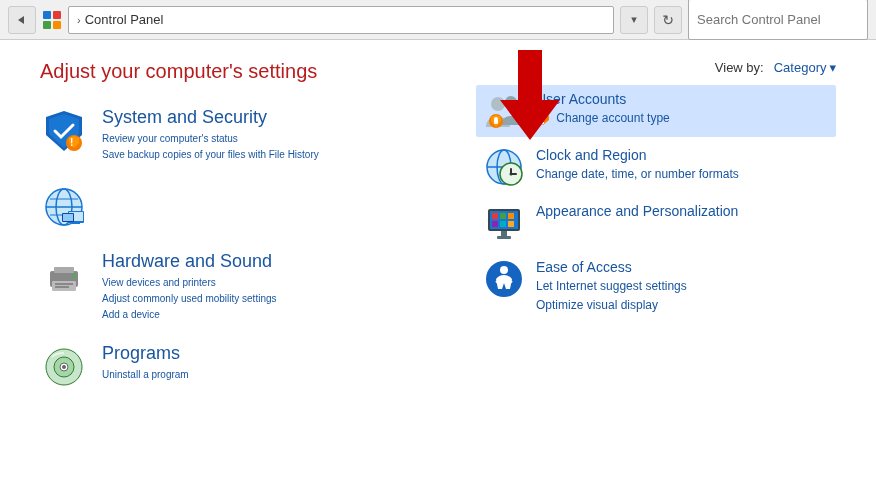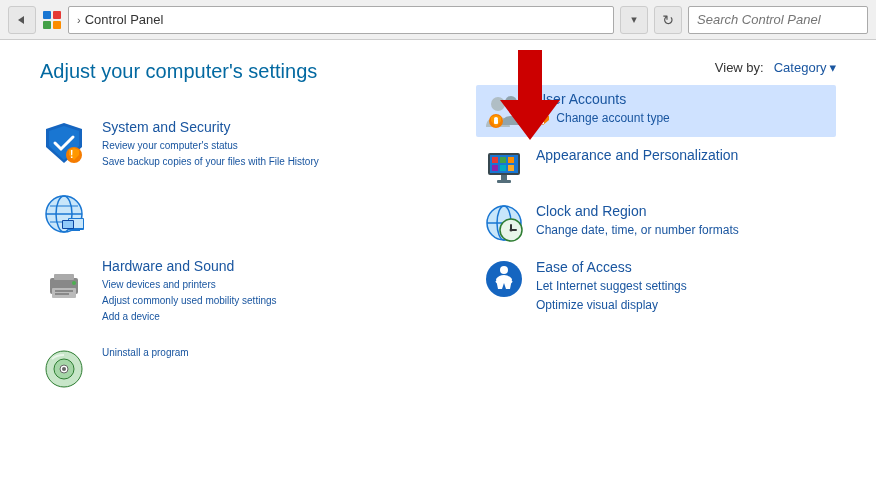--- a/index.html
+++ b/index.html
@@ -64,43 +64,42 @@
       width: 28px; height: 28px;
       border: 1px solid #ccc;
       background: #e8e8e8;
       border-radius: 3px;
       display: flex; align-items: center; justify-content: center;
       cursor: pointer;
       color: #555;
       font-size: 14px;
     }
     .search-box {
-      width: 180px; height: 28px;
+      width: 180px; height: 41px;
       border: 1px solid #aaa;
       background: #fff;
       border-radius: 2px;
       padding: 0 8px;
       font-size: 13px;
       color: #999;
-      font-style: italic;
     }
 
     
     .main-content {
       display: flex;
       height: calc(502px - 40px);
       background: #fff;
       padding: 20px 40px;
     }
 
     .page-title {
       font-size: 20px;
-      color: #0369a1;
+      color: #b91c1c;
       font-weight: 400;
-      margin-bottom: 36px;
+      margin-bottom: 24px;
     }
 
     
     .left-panel {
       flex: 1;
       padding-right: 30px;
     }
 
     .category-item {
       display: flex;
@@ -113,21 +112,21 @@
       width: 48px;
       height: 48px;
       flex-shrink: 0;
       display: flex;
       align-items: center;
       justify-content: center;
     }
 
     .cat-text { flex: 1; }
     .cat-title {
-      font-size: 14px;
+      font-size: 18px;
       color: #1a56a0;
       font-weight: 400;
       cursor: pointer;
       text-decoration: none;
       display: block;
       margin-bottom: 3px;
     }
     .cat-link {
       font-size: 10px;
       color: #1a56a0;
@@ -303,20 +302,21 @@
 
           <circle cx="22" cy="22" r="18" fill="#c8e6c9" stroke="#2e7d32" stroke-width="1"></circle>
           <circle cx="22" cy="22" r="10" fill="#a5d6a7" stroke="#2e7d32" stroke-width="1"></circle>
           <circle cx="22" cy="22" r="4" fill="#fff" stroke="#666" stroke-width="1"></circle>
           <circle cx="22" cy="22" r="2" fill="#666"></circle>
 
           <path d="M10 12 Q14 8 22 8" stroke="white" stroke-width="2" fill="none" opacity="0.6"></path>
         </svg>
       </div>
       <div class="cat-text">
+        <a class="cat-title">Programs</a>
         <a class="cat-link">Uninstall a program</a>
       </div>
     </div>
 
   </div>
 
   <div class="right-panel">
     <div class="viewby-row">
       <span>View by:</span>
       <div class="viewby-dropdown">
@@ -350,20 +350,40 @@
           </svg>
           Change account type
         </a>
       </div>
     </div>
 
     <div class="right-category">
       <div class="right-cat-icon">
         <svg width="40" height="40" viewBox="0 0 40 40">
 
+          <circle cx="20" cy="20" r="17" fill="#c8e6fa" stroke="#1976d2" stroke-width="1.5"></circle>
+          <ellipse cx="20" cy="20" rx="7" ry="17" fill="none" stroke="#1976d2" stroke-width="1.5"></ellipse>
+          <line x1="3" y1="20" x2="37" y2="20" stroke="#1976d2" stroke-width="1.5"></line>
+
+          <circle cx="27" cy="27" r="11" fill="#e8f5e9" stroke="#2e7d32" stroke-width="1.5"></circle>
+          <line x1="27" y1="22" x2="27" y2="27" stroke="#333" stroke-width="2" stroke-linecap="round"></line>
+          <line x1="27" y1="27" x2="32" y2="27" stroke="#333" stroke-width="2" stroke-linecap="round"></line>
+          <circle cx="27" cy="27" r="1.5" fill="#333"></circle>
+        </svg>
+      </div>
+      <div class="right-cat-text">
+        <a class="right-cat-title">Clock and Region</a>
+        <a class="right-cat-link">Change date, time, or number formats</a>
+      </div>
+    </div>
+
+    <div class="right-category">
+      <div class="right-cat-icon">
+        <svg width="40" height="40" viewBox="0 0 40 40">
+
           <rect x="4" y="6" width="32" height="22" rx="2" fill="#37474f"></rect>
           <rect x="6" y="8" width="28" height="18" fill="#1976d2"></rect>
 
           <rect x="8" y="10" width="6" height="6" fill="#e53935"></rect>
           <rect x="16" y="10" width="6" height="6" fill="#43a047"></rect>
           <rect x="24" y="10" width="6" height="6" fill="#fb8c00"></rect>
           <rect x="8" y="18" width="6" height="6" fill="#8e24aa"></rect>
           <rect x="16" y="18" width="6" height="6" fill="#00acc1"></rect>
           <rect x="24" y="18" width="6" height="6" fill="#f9a825"></rect>
 
@@ -373,40 +393,20 @@
       </div>
       <div class="right-cat-text">
         <a class="right-cat-title">Appearance and Personalization</a>
       </div>
     </div>
 
     <div class="right-category">
       <div class="right-cat-icon">
         <svg width="40" height="40" viewBox="0 0 40 40">
 
-          <circle cx="20" cy="20" r="17" fill="#c8e6fa" stroke="#1976d2" stroke-width="1.5"></circle>
-          <ellipse cx="20" cy="20" rx="7" ry="17" fill="none" stroke="#1976d2" stroke-width="1.5"></ellipse>
-          <line x1="3" y1="20" x2="37" y2="20" stroke="#1976d2" stroke-width="1.5"></line>
-
-          <circle cx="27" cy="27" r="11" fill="#e8f5e9" stroke="#2e7d32" stroke-width="1.5"></circle>
-          <line x1="27" y1="22" x2="27" y2="27" stroke="#333" stroke-width="2" stroke-linecap="round"></line>
-          <line x1="27" y1="27" x2="32" y2="27" stroke="#333" stroke-width="2" stroke-linecap="round"></line>
-          <circle cx="27" cy="27" r="1.5" fill="#333"></circle>
-        </svg>
-      </div>
-      <div class="right-cat-text">
-        <a class="right-cat-title">Clock and Region</a>
-        <a class="right-cat-link">Change date, time, or number formats</a>
-      </div>
-    </div>
-
-    <div class="right-category">
-      <div class="right-cat-icon">
-        <svg width="40" height="40" viewBox="0 0 40 40">
-
           <circle cx="20" cy="20" r="18" fill="#1565c0"></circle>
           <circle cx="20" cy="11" r="4" fill="white"></circle>
           <path d="M12 20 Q15 16 20 16 Q25 16 28 20 L26 30 L22 30 L20 24 L18 30 L14 30 Z" fill="white"></path>
           <line x1="12" y1="22" x2="16" y2="26" stroke="white" stroke-width="2"></line>
           <line x1="28" y1="22" x2="24" y2="26" stroke="white" stroke-width="2"></line>
         </svg>
       </div>
       <div class="right-cat-text">
         <a class="right-cat-title">Ease of Access</a>
         <a class="right-cat-link">Let Internet suggest settings</a>

